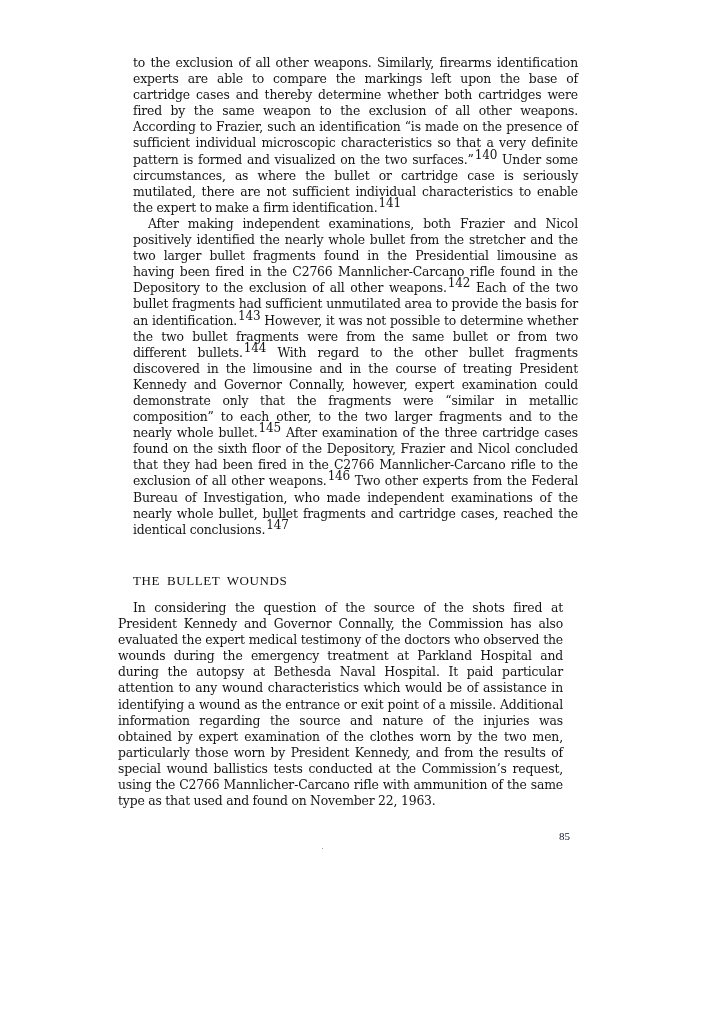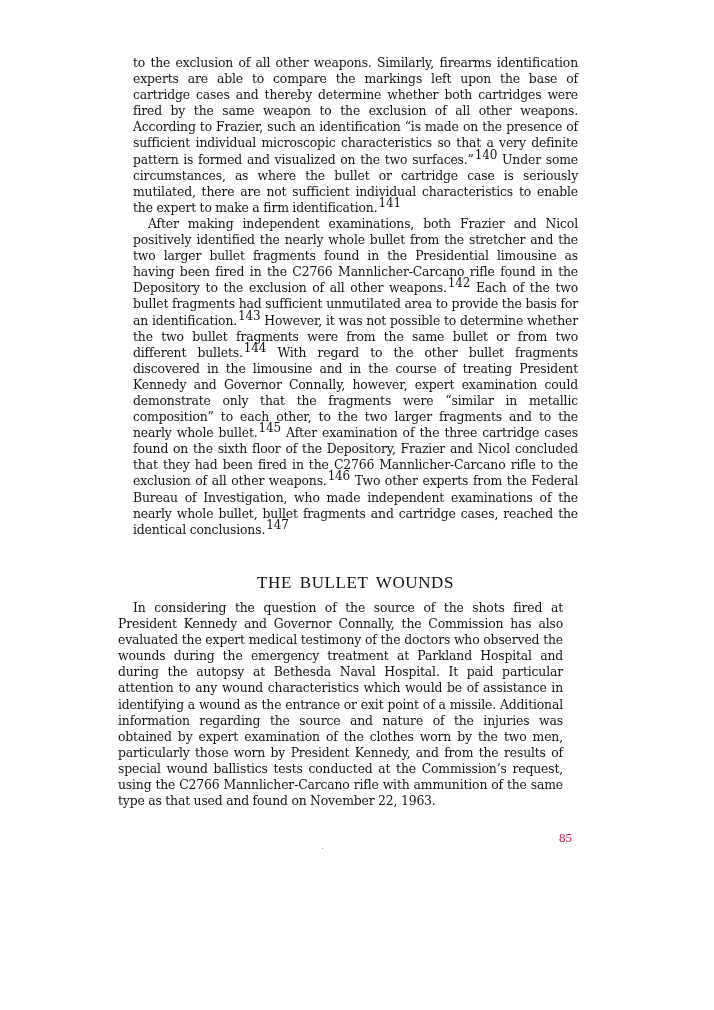--- a/index.html
+++ b/index.html
@@ -35,42 +35,41 @@
       font-size: 12px;
       vertical-align: 5px;
       line-height: 0;
       margin-left: 1px;
     }
     .heading {
       position: absolute;
       left: 133px;
       top: 573px;
       width: 445px;
-      text-align: center;
       font-family: "Liberation Serif", "DejaVu Serif", serif;
-      font-size: 17px;
+      font-size: 13px;
       letter-spacing: 0.6px;
       word-spacing: 3px;
       margin: 0;
       font-weight: normal;
       color: #111;
     }
     .section2 {
       position: absolute;
       left: 118px;
       top: 600px;
       width: 445px;
     }
     .page-number {
       position: absolute;
       left: 559px;
       top: 830px;
-      font-size: 13px;
+      font-size: 11px;
       font-family: "Liberation Serif", "DejaVu Serif", serif;
-      color: #be185d;
+      color: #0f172a;
     }
     .dot-mark {
       position: absolute;
       left: 322px;
       top: 848px;
       width: 1px;
       height: 1px;
       background: #9a9a9a;
     }
   </style>

